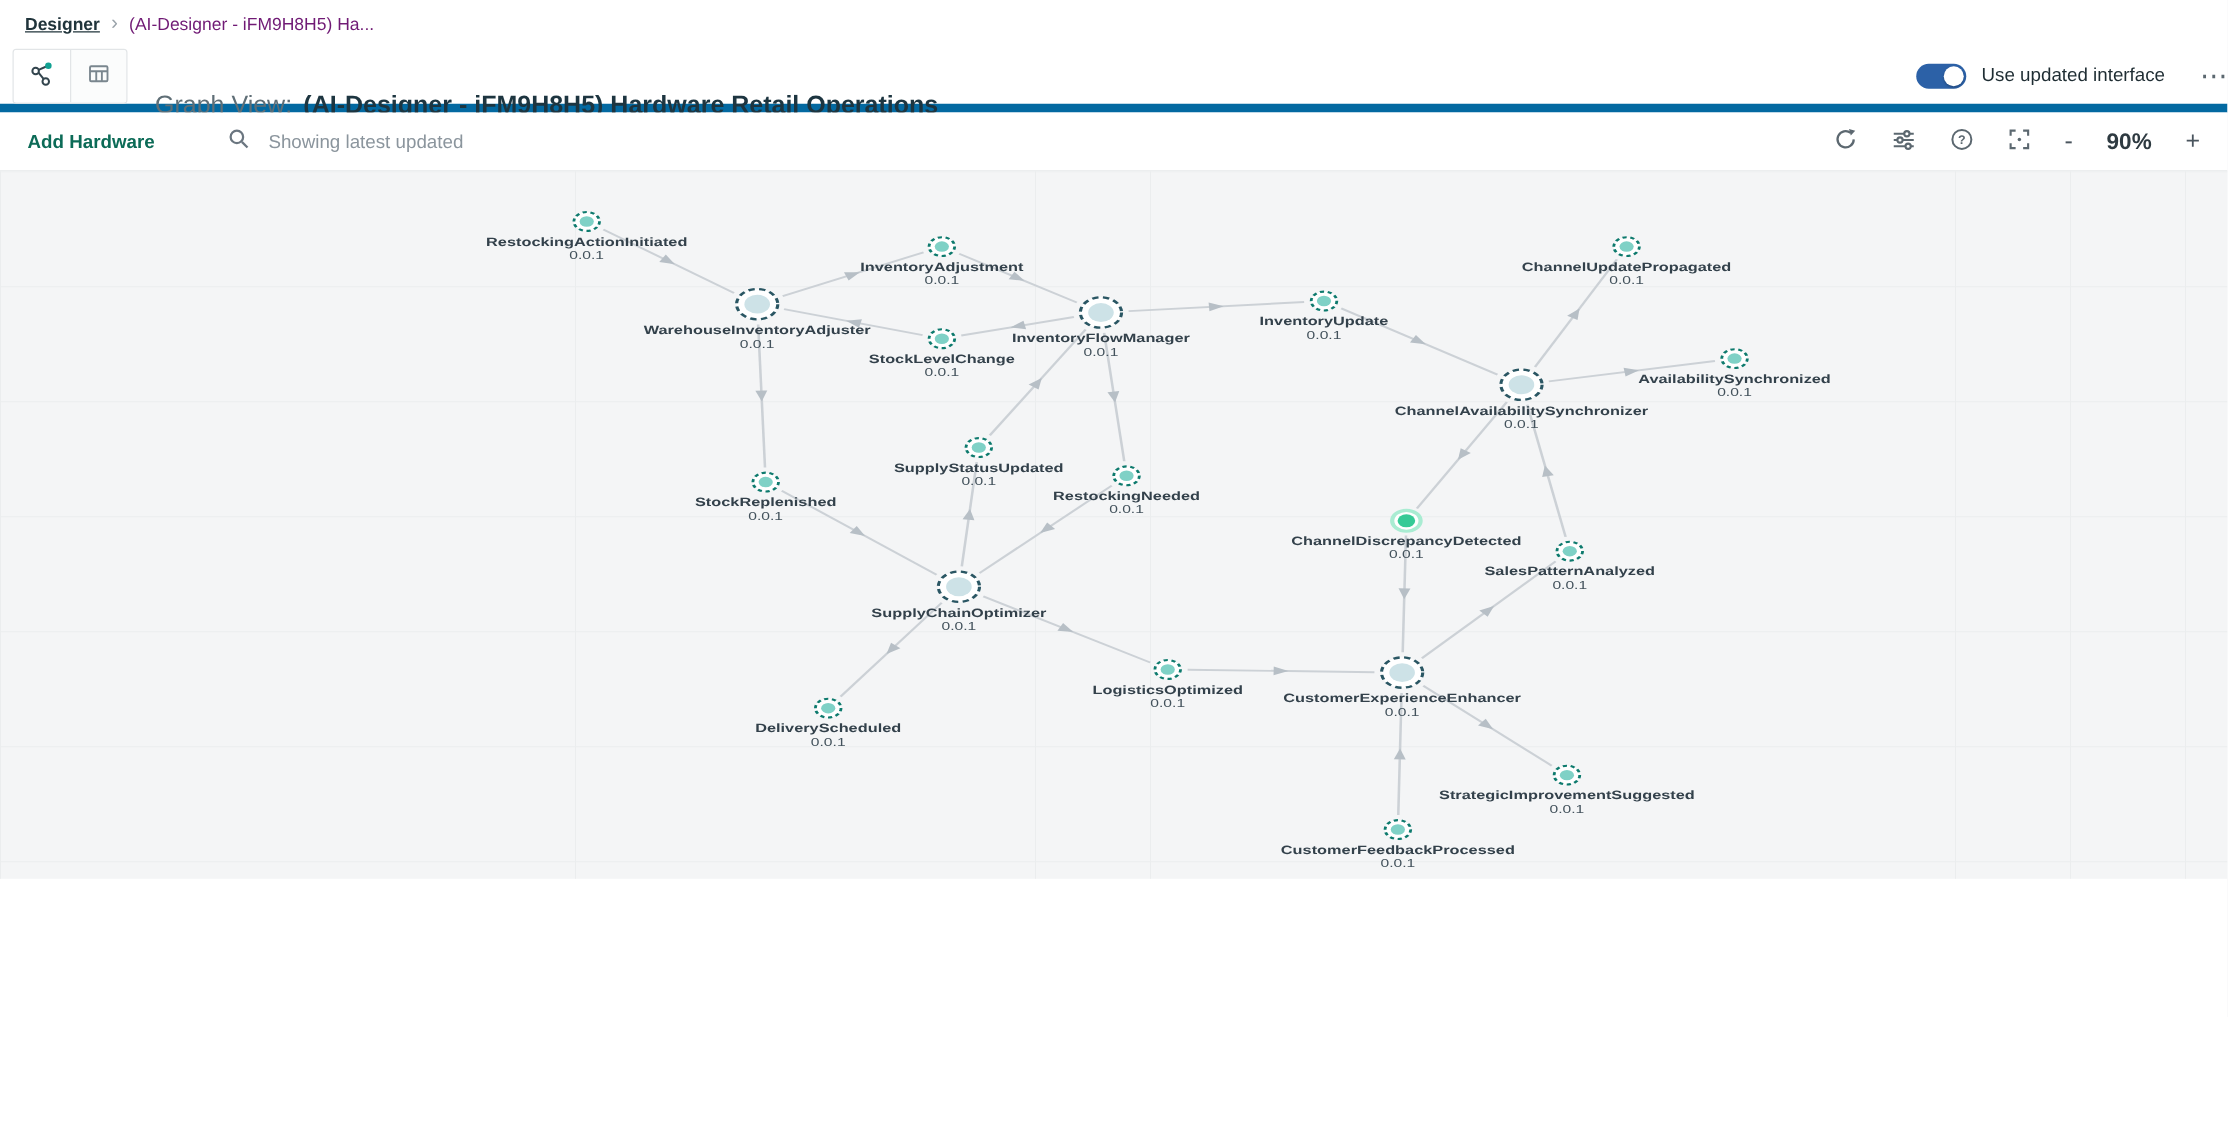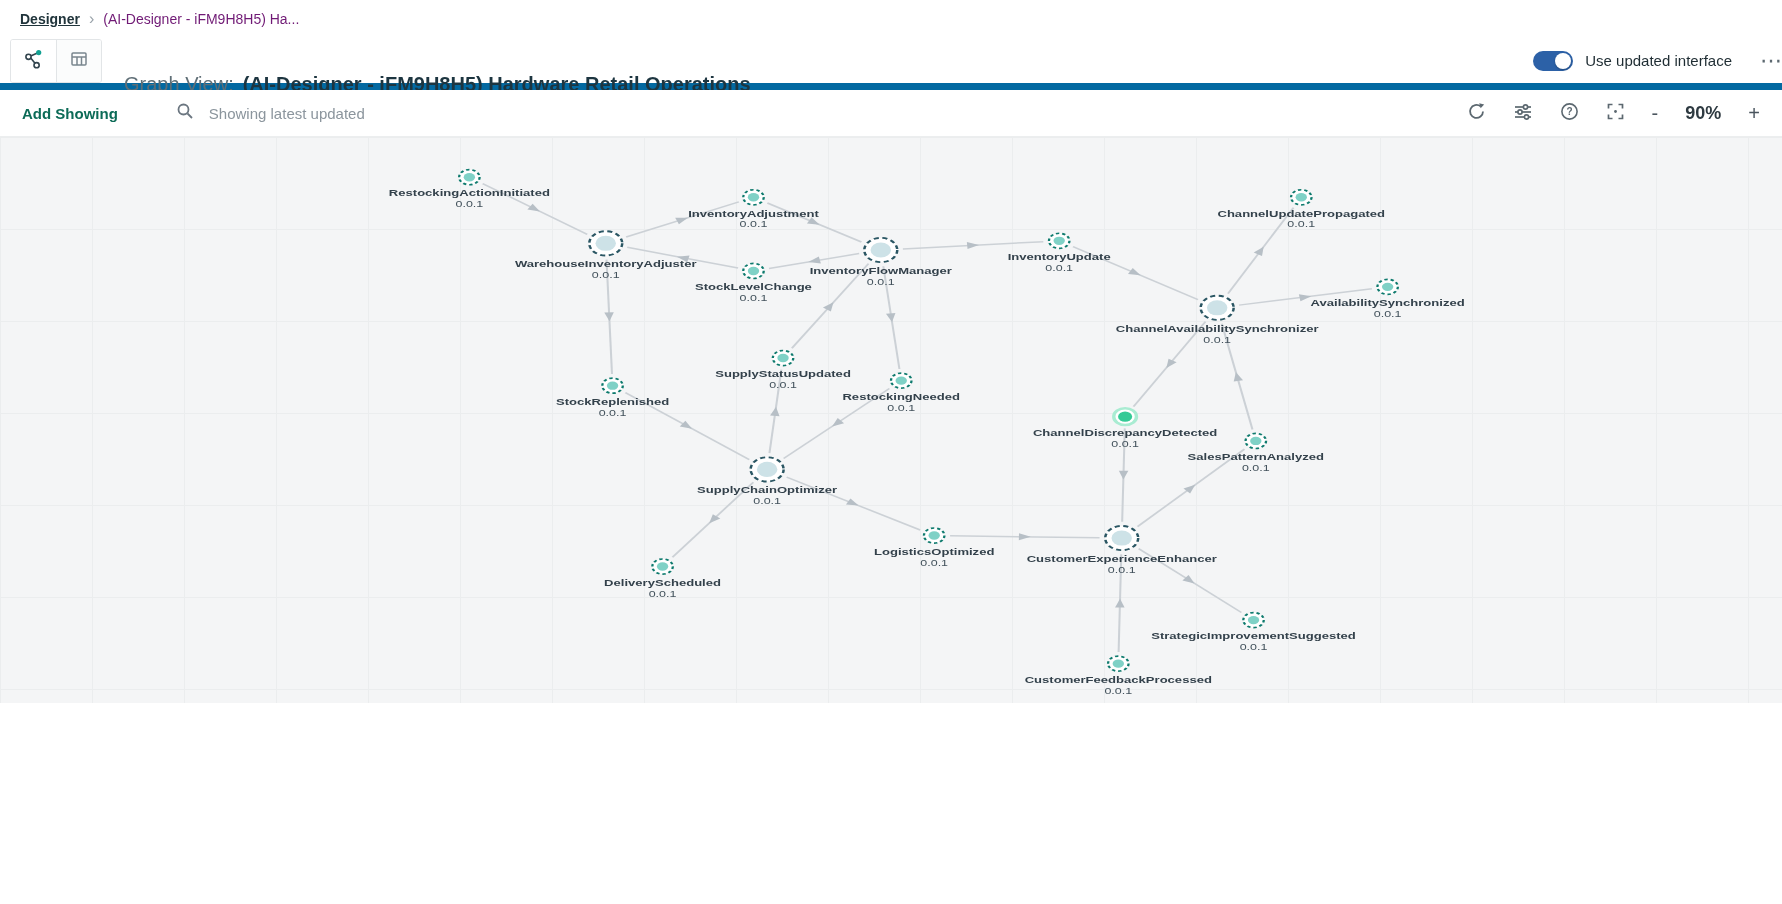--- a/index.html
+++ b/index.html
@@ -88,21 +88,21 @@
     <div class="header-right">
       <div class="toggle">
         <div class="toggle-knob"></div>
       </div>
       <span class="toggle-label">Use updated interface</span>
       <button class="more-btn">⋯</button>
     </div>
   </div>
 
   <div class="toolbar">
-    <button class="add-objects">Add Showing</button>
+    <button class="add-objects">Add Hardware</button>
     <div class="search-box">
       <span>
         <svg width="18" height="18" viewBox="0 0 18 18" fill="none" stroke="#6b7680" stroke-width="1.8">
           <circle cx="7.5" cy="7.5" r="5"></circle>
           <line x1="11.5" y1="11.5" x2="16" y2="16"></line>
         </svg>
       </span>
       <span class="search-placeholder">Showing latest updated</span>
     </div>
     <div class="toolbar-right">

